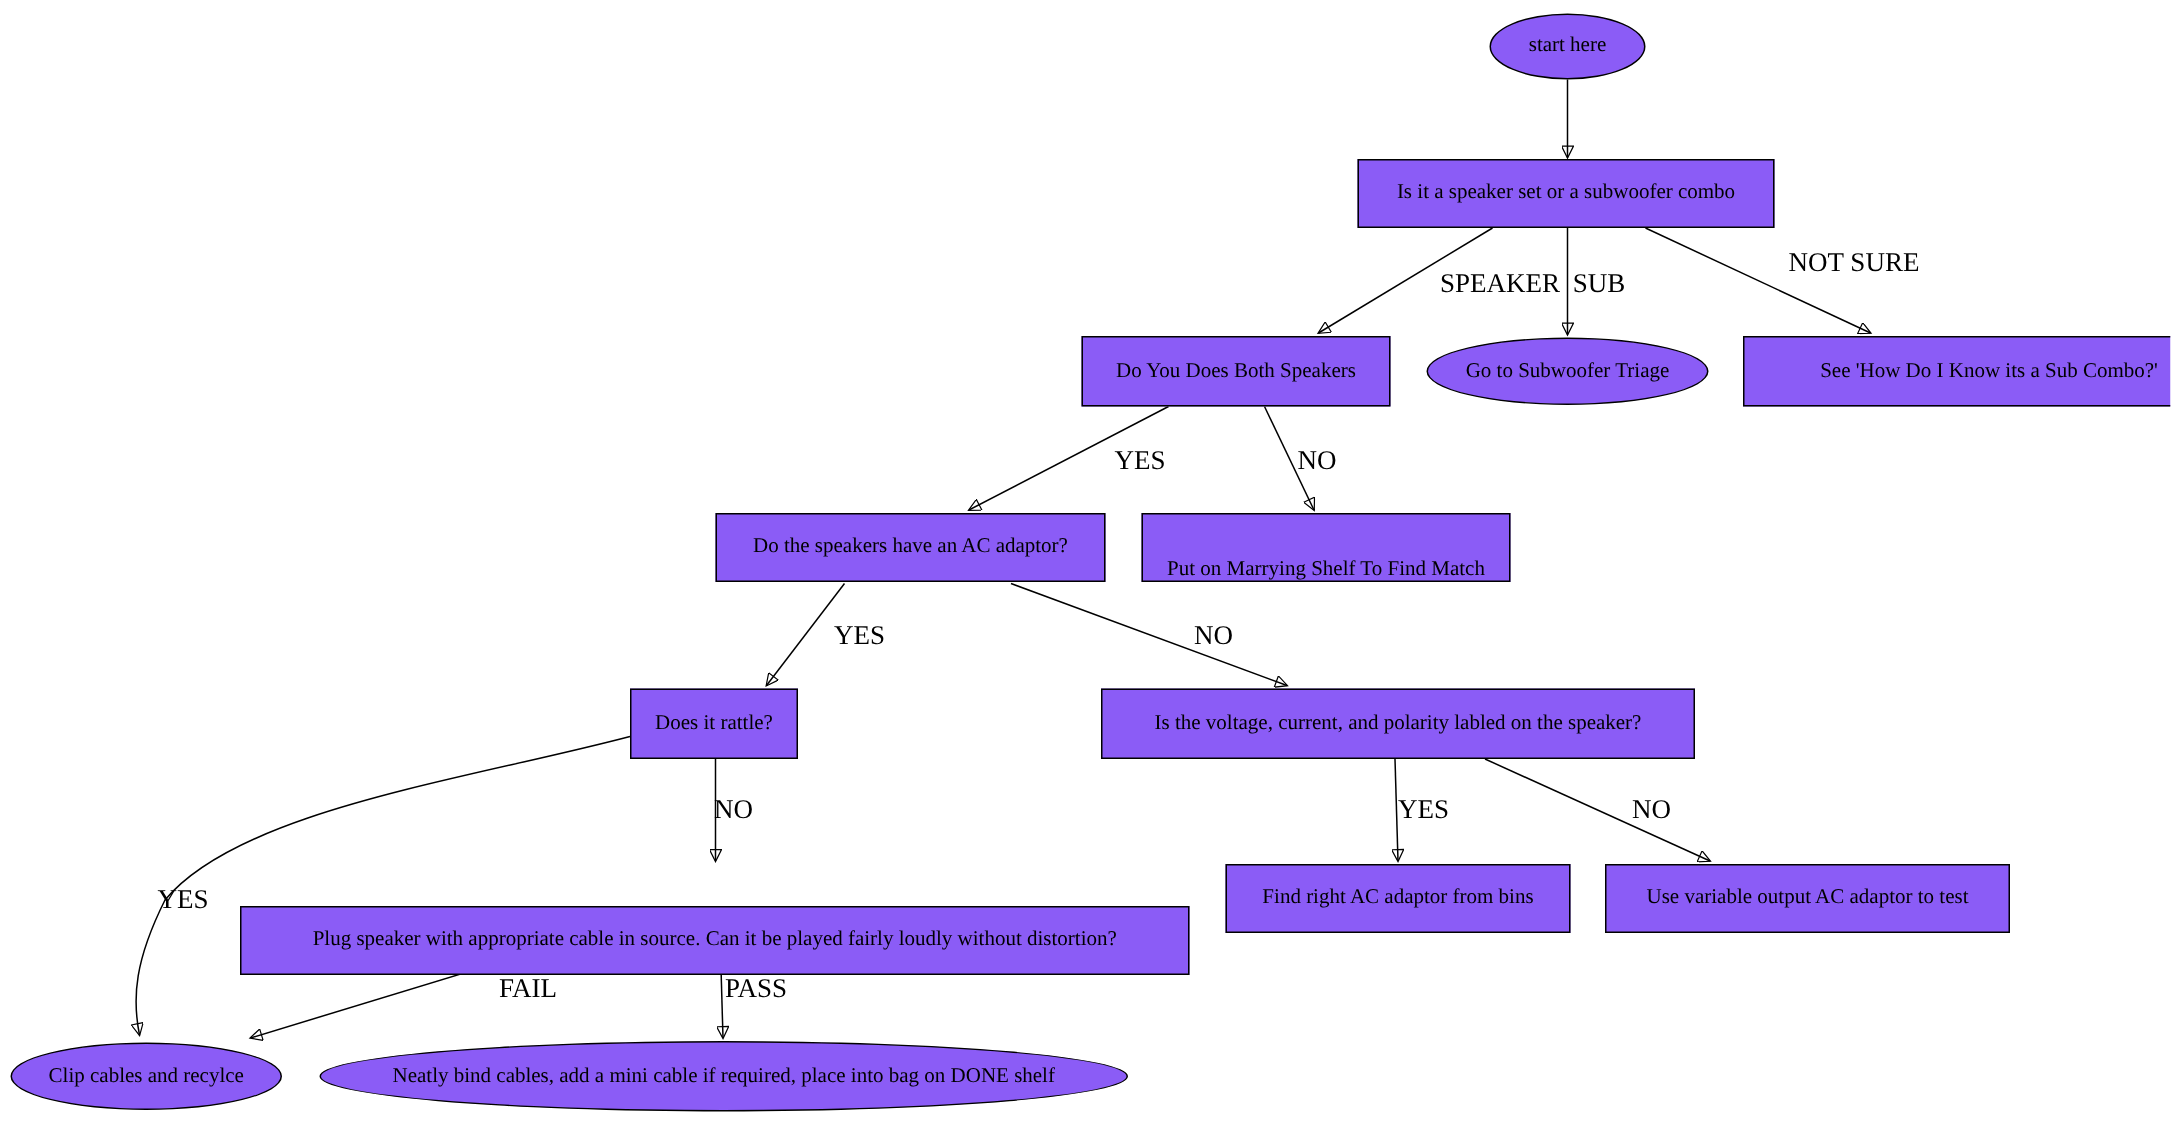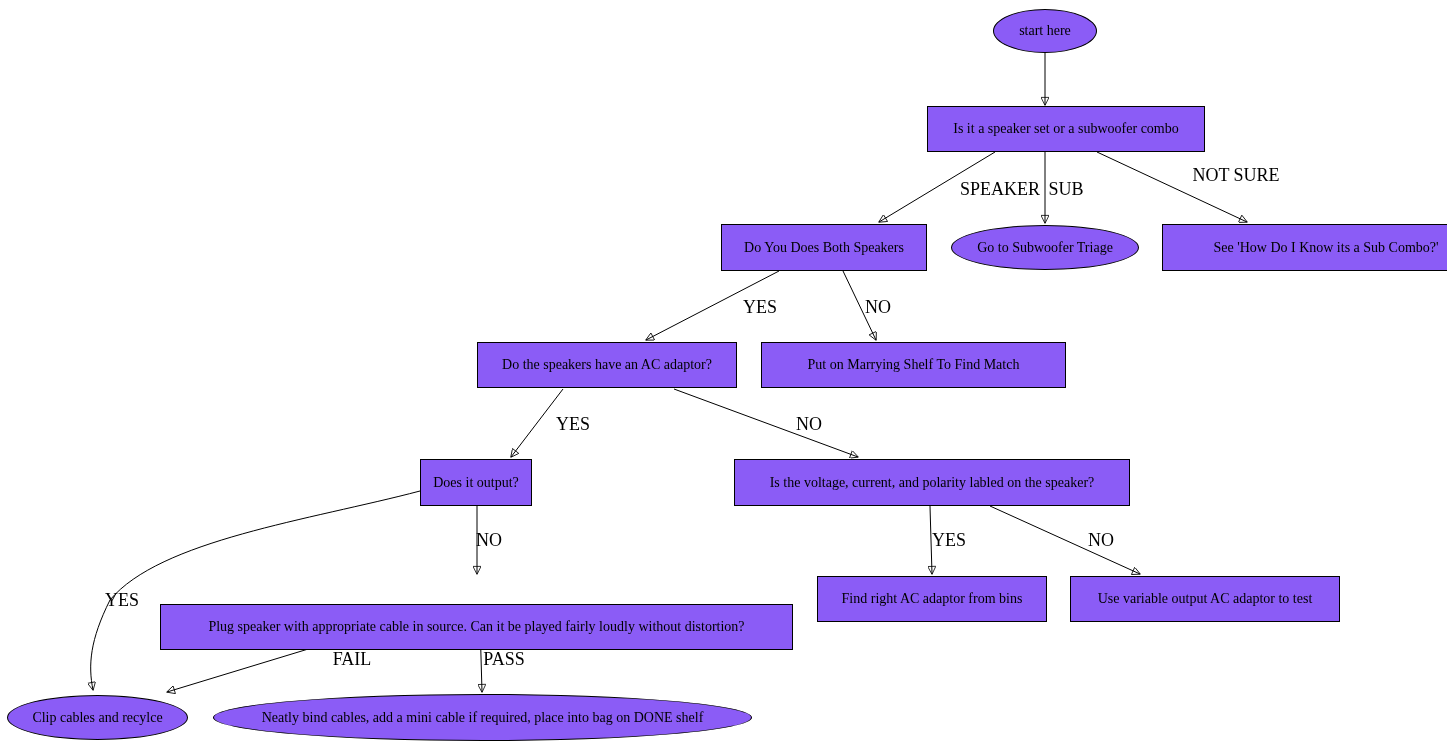--- a/index.html
+++ b/index.html
@@ -77,46 +77,46 @@
     <path d="M 397 622 L 167 692" marker-end="url(#arrow)"></path>
     <path d="M 480 622 L 482 692" marker-end="url(#arrow)"></path>
     <path d="M 930 506 L 932 574" marker-end="url(#arrow)"></path>
     <path d="M 990 506 L 1140 574" marker-end="url(#arrow)"></path>
   </svg>
 
   <div class="node ellipse" style="left:993px; top:9px; width:104px; height:44px;">
     <span>start here</span>
   </div>
 
-  <div class="node" style="left:927px; top:106px; width:278px; height:46px;">
+  <div class="node" style="left:905px; top:106px; width:278px; height:46px;">
     <span>Is it a speaker set or a subwoofer combo</span>
   </div>
 
   <div class="node" style="left:721px; top:224px; width:206px; height:47px;">
     <span>Do You Does Both Speakers</span>
   </div>
 
   <div class="node ellipse" style="left:951px; top:225px; width:188px; height:45px;">
     <span>Go to Subwoofer Triage</span>
   </div>
 
   <div class="node" style="left:1162px; top:224px; width:328px; height:47px;">
     <span>See 'How Do I Know its a Sub Combo?'</span>
   </div>
 
   <div class="node" style="left:477px; top:342px; width:260px; height:46px;">
     <span>Do the speakers have an AC adaptor?</span>
   </div>
 
-  <div class="node" style="left:761px; top:342px; width:305px; height:46px;">
+  <div class="node" style="left:761px; top:342px; width:246px; height:46px;align-items:flex-end;">
     <span>Put on Marrying Shelf To Find Match</span>
   </div>
 
   <div class="node" style="left:420px; top:459px; width:112px; height:47px;">
-    <span>Does it output?</span>
+    <span>Does it rattle?</span>
   </div>
 
   <div class="node" style="left:734px; top:459px; width:396px; height:47px;">
     <span>Is the voltage, current, and polarity labled on the speaker?</span>
   </div>
 
   <div class="node" style="left:160px; top:604px; width:633px; height:46px;">
     <span>Plug speaker with appropriate cable in source. Can it be played fairly loudly without distortion?</span>
   </div>
 

